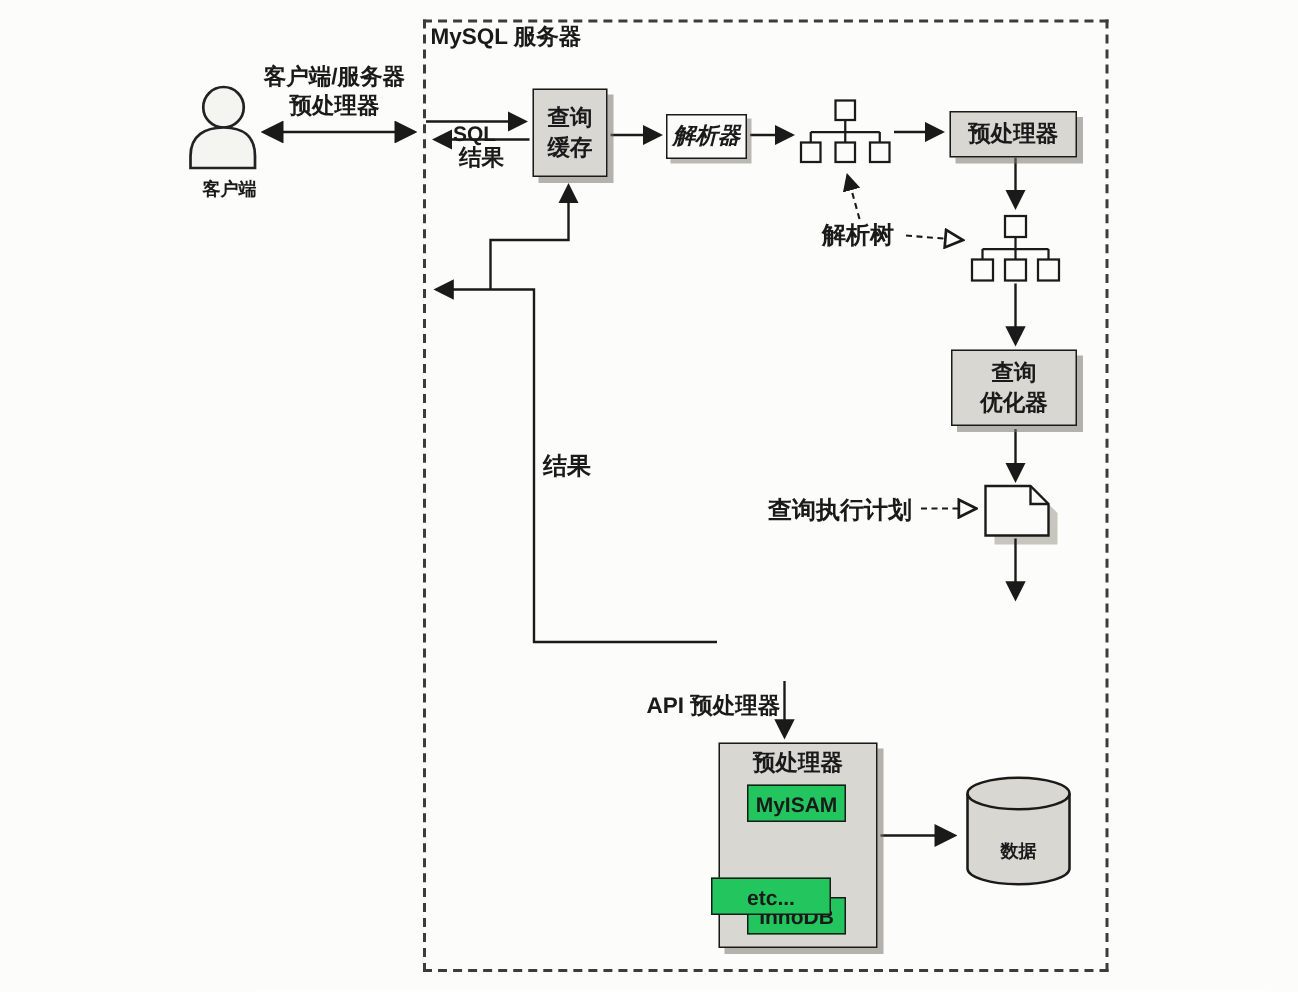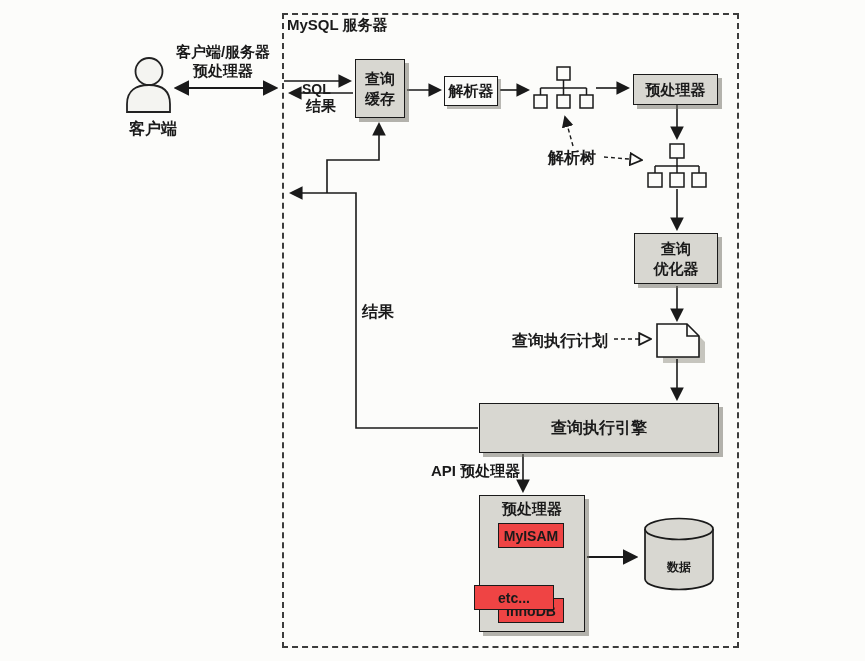--- a/index.html
+++ b/index.html
@@ -8,27 +8,27 @@
     font-family:"Liberation Sans","DejaVu Sans",sans-serif;color:#1a1a1a;overflow:hidden;
   }
   .lbl{position:absolute;font-weight:bold;white-space:pre-line;line-height:1.2;}
   .center{text-align:center;}
   .node{
     position:absolute;box-sizing:border-box;border:1.6px solid #1a1a1a;
     background:#d8d7d1;display:flex;align-items:center;justify-content:center;
     font-weight:bold;white-space:pre-line;text-align:center;line-height:1.3;
     box-shadow:4px 4px 0 rgba(118,116,107,0.55);
   }
-  .node.white{background:#fbfbf9;box-shadow:3px 3px 0 rgba(118,116,107,0.5);}
+  .node.white{background:#fbfbf9;box-shadow:3px 3px 0 rgba(118,116,107,0.5);font-style:italic;}
   .mysql-box{
     position:absolute;left:282px;top:13px;width:457px;height:635px;
     border:2px dashed #3c3c3c;box-sizing:border-box;background:transparent;
   }
   .sub-box{
-    position:absolute;box-sizing:border-box;border:1.5px solid #1a1a1a;background:#ef4444;
+    position:absolute;box-sizing:border-box;border:1.5px solid #1a1a1a;background:#22c55e;
     display:flex;align-items:center;justify-content:center;font-weight:bold;font-size:14px;
   }
   svg.layer{position:absolute;left:0;top:0;z-index:2;}
   .toplayer{z-index:3;}
 </style>
 </head>
 <body>
 
 <div class="canvas">
 
@@ -148,21 +148,21 @@
     <g>
       <line x1="614" y1="339" x2="650" y2="339" stroke="#1a1a1a" stroke-width="1.4" stroke-dasharray="4 3" marker-end="url(#m-open)"></line>
     </g>
   </svg>
 
   <div class="lbl toplayer" style="left:287px;top:16px;font-size:15px;">MySQL 服务器</div>
 
   <div class="lbl center toplayer" style="left:166px;top:42px;width:114px;font-size:15px;line-height:19px;">客户端/服务器
 预处理器</div>
 
-  <div class="lbl center toplayer" style="left:124px;top:119px;width:58px;font-size:16px;">客户端</div>
+  <div class="lbl center toplayer" style="left:124px;top:119px;width:58px;font-size:12px;">客户端</div>
 
   <div class="lbl toplayer" style="left:302px;top:61px;font-size:14px;margin-top:20px;">SQL</div>
 
   <div class="lbl toplayer" style="left:306px;top:97px;font-size:15px;">结果</div>
 
   <div class="lbl toplayer" style="left:548px;top:148px;font-size:16px;">解析树</div>
 
   <div class="lbl toplayer" style="left:362px;top:302px;font-size:16px;">结果</div>
 
   <div class="lbl toplayer" style="left:512px;top:331px;font-size:16px;">查询执行计划</div>
@@ -174,21 +174,20 @@
   <div class="node toplayer" style="left:355px;top:59px;width:50px;height:59px;font-size:15px;">查询
 缓存</div>
 
   <div class="node white toplayer" style="left:444px;top:76px;width:54px;height:30px;font-size:15px;">解析器</div>
 
   <div class="node toplayer" style="left:633px;top:74px;width:85px;height:31px;font-size:15px;">预处理器</div>
 
   <div class="node toplayer" style="left:634px;top:233px;width:84px;height:51px;font-size:15px;">查询
 优化器</div>
 
-  <div class="node toplayer" style="left:479px;top:403px;width:240px;height:50px;font-size:16px;">查询执行引擎</div>
 
   <div class="node toplayer" style="left:479px;top:495px;width:106px;height:137px;align-items:flex-start;justify-content:center;">
     <div class="lbl" style="position:static;margin-top:4px;font-size:15px;">预处理器</div>
   </div>
   <div class="sub-box toplayer" style="left:498px;top:523px;width:66px;height:25px;">MyISAM</div>
   <div class="sub-box toplayer" style="left:498px;top:554px;width:66px;height:25px;margin-top:44px;">InnoDB</div>
   <div class="sub-box toplayer" style="left:474px;top:585px;width:80px;height:25px;">etc...</div>
 
 </div>
 

